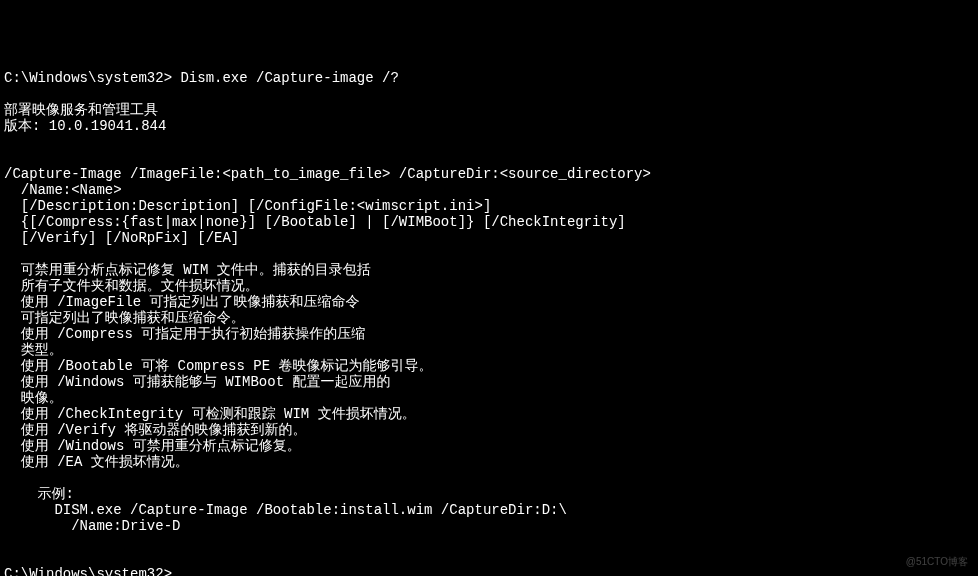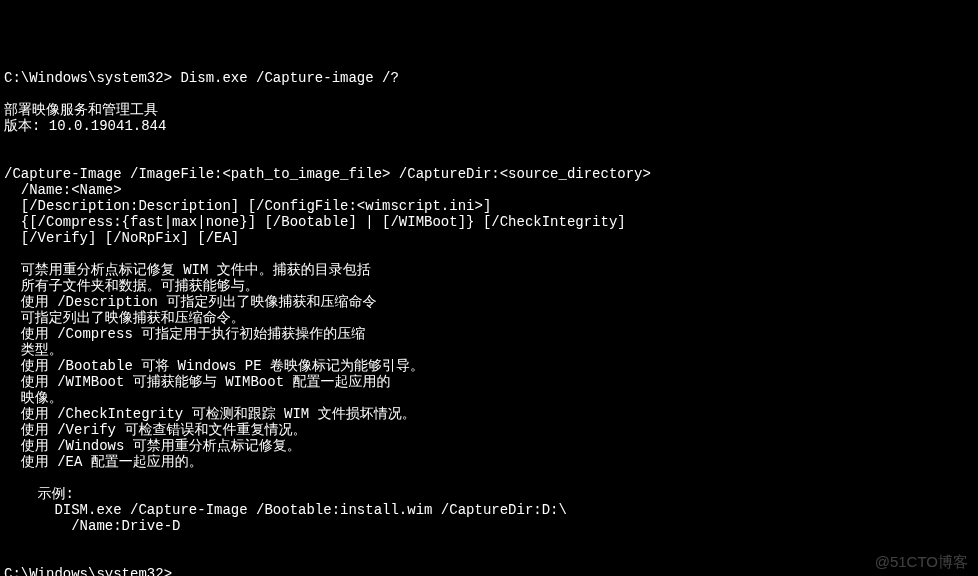--- a/index.html
+++ b/index.html
@@ -22,21 +22,21 @@
     }
     .term {
       white-space: pre;
     }
     .watermark {
       position: absolute;
       right: 10px;
       bottom: 6px;
       color: rgba(255,255,255,0.25);
       font-family: "Microsoft YaHei", sans-serif;
-      font-size: 15px;
+      font-size: 10px;
       margin-top: 28px;
     }
     .prompt-input {
       display: inline;
     }
   </style>
 </head>
 <body>
 
 
@@ -47,32 +47,32 @@
 <span>版本: 10.0.19041.844</span>
 <span></span>
 <span></span>
 <span>/Capture-Image /ImageFile:&lt;path_to_image_file&gt; /CaptureDir:&lt;source_directory&gt;</span>
 <span>  /Name:&lt;Name&gt;</span>
 <span>  [/Description:Description] [/ConfigFile:&lt;wimscript.ini&gt;]</span>
 <span>  {[/Compress:{fast|max|none}] [/Bootable] | [/WIMBoot]} [/CheckIntegrity]</span>
 <span>  [/Verify] [/NoRpFix] [/EA]</span>
 <span></span>
 <span>  可禁用重分析点标记修复 WIM 文件中。捕获的目录包括</span>
-<span>  所有子文件夹和数据。可捕获能够与。</span>
-<span>  使用 /Description 可指定列出了映像捕获和压缩命令</span>
+<span>  所有子文件夹和数据。文件损坏情况。</span>
+<span>  使用 /ImageFile 可指定列出了映像捕获和压缩命令</span>
 <span>  可指定列出了映像捕获和压缩命令。</span>
 <span>  使用 /Compress 可指定用于执行初始捕获操作的压缩</span>
 <span>  类型。</span>
-<span>  使用 /Bootable 可将 Windows PE 卷映像标记为能够引导。</span>
-<span>  使用 /WIMBoot 可捕获能够与 WIMBoot 配置一起应用的</span>
+<span>  使用 /Bootable 可将 Compress PE 卷映像标记为能够引导。</span>
+<span>  使用 /Windows 可捕获能够与 WIMBoot 配置一起应用的</span>
 <span>  映像。</span>
 <span>  使用 /CheckIntegrity 可检测和跟踪 WIM 文件损坏情况。</span>
-<span>  使用 /Verify 可检查错误和文件重复情况。</span>
+<span>  使用 /Verify 将驱动器的映像捕获到新的。</span>
 <span>  使用 /Windows 可禁用重分析点标记修复。</span>
-<span>  使用 /EA 配置一起应用的。</span>
+<span>  使用 /EA 文件损坏情况。</span>
 <span></span>
 <span>    示例:</span>
 <span>      DISM.exe /Capture-Image /Bootable:install.wim /CaptureDir:D:\</span>
 <span>        /Name:Drive-D</span>
 <span></span>
 <span></span>
 <span class="prompt-input">C:\Windows\system32&gt; </span></div>
 
 <div class="watermark">@51CTO博客</div>
 

